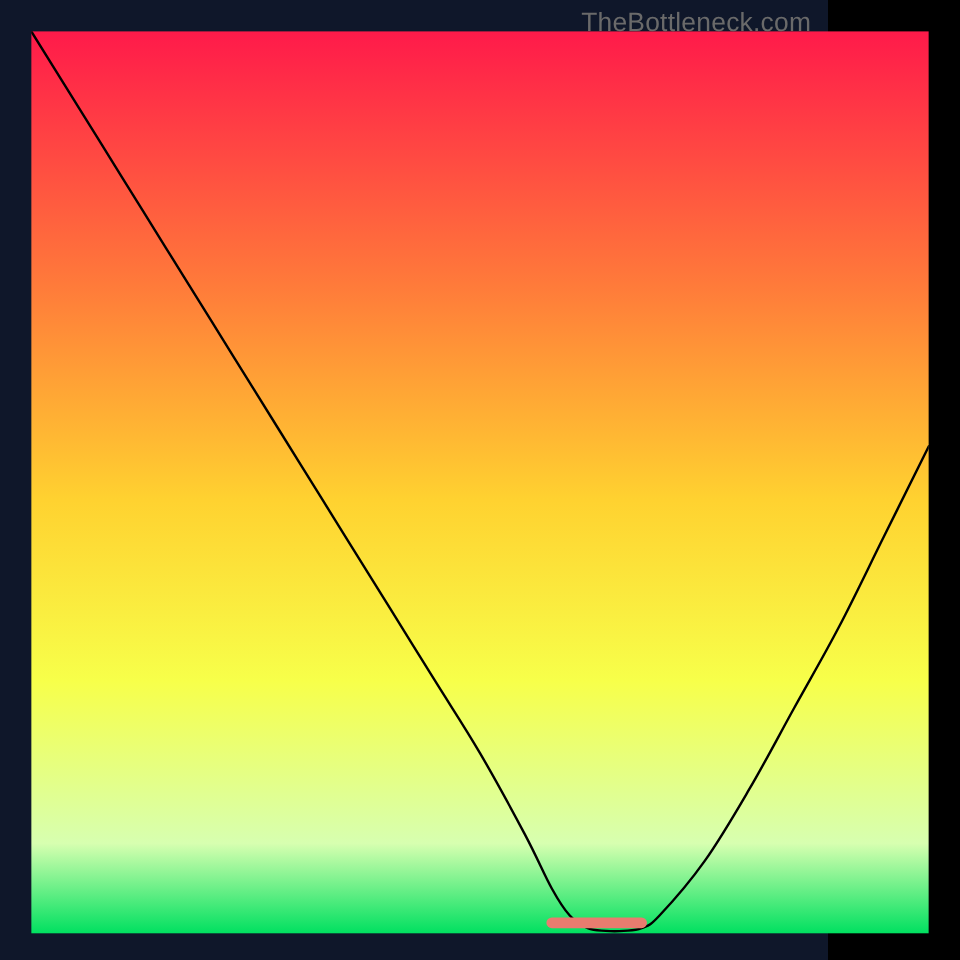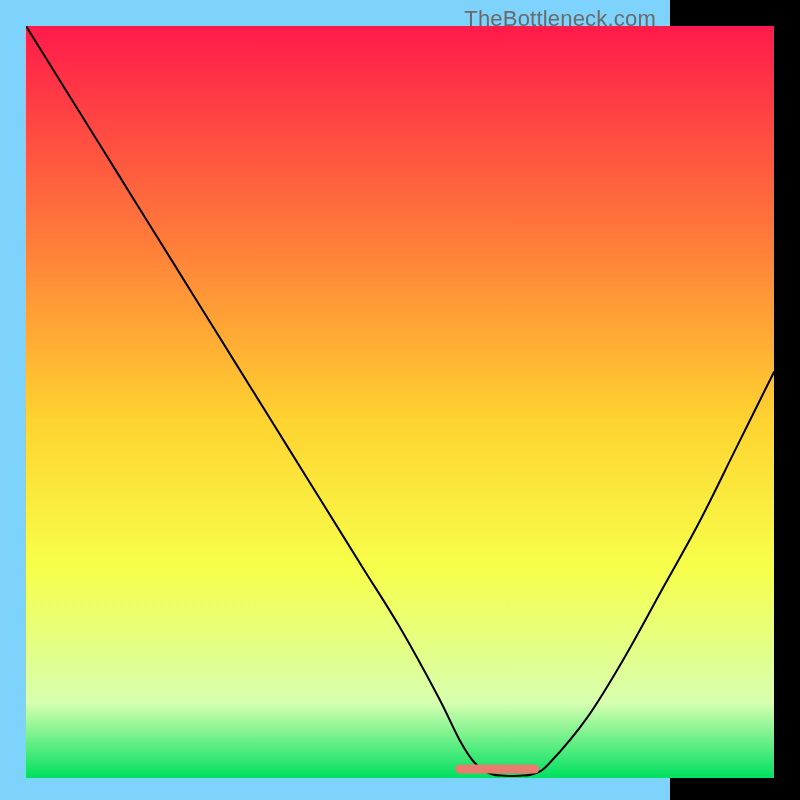--- a/index.html
+++ b/index.html
@@ -8,21 +8,22 @@
     width: 800px;
     height: 800px;
     background: #000;
     overflow: hidden;
     font-family: Arial, Helvetica, sans-serif;
   }
   .frame {
     position: relative;
     width: 670px;
     height: 800px;
-    background: #7dd3fc;
+    background: #0f172a;
+    padding-left: 20px;
   }
   .watermark {
     position: absolute;
     top: 6px;
     right: 14px;
     color: #6a6a6a;
     font-size: 22px;
     font-weight: 400;
     letter-spacing: 0.2px;
     z-index: 3;

